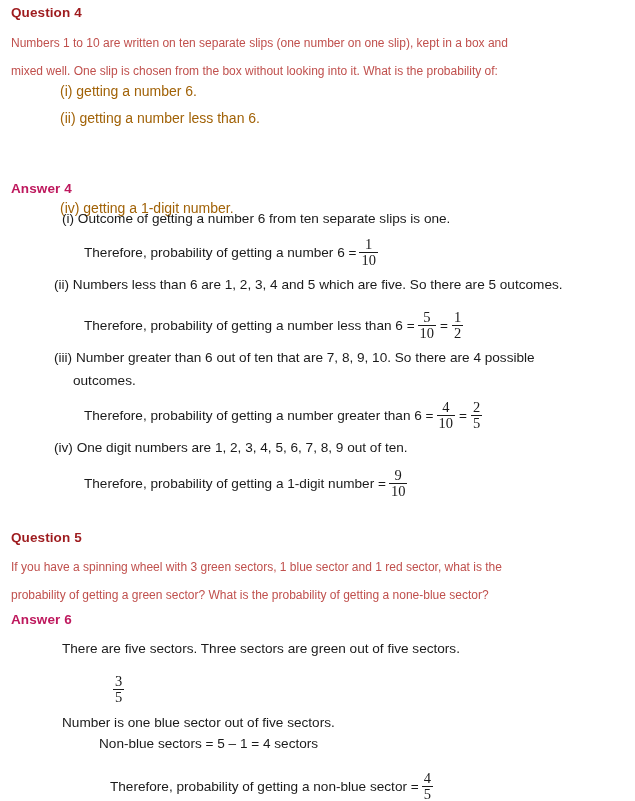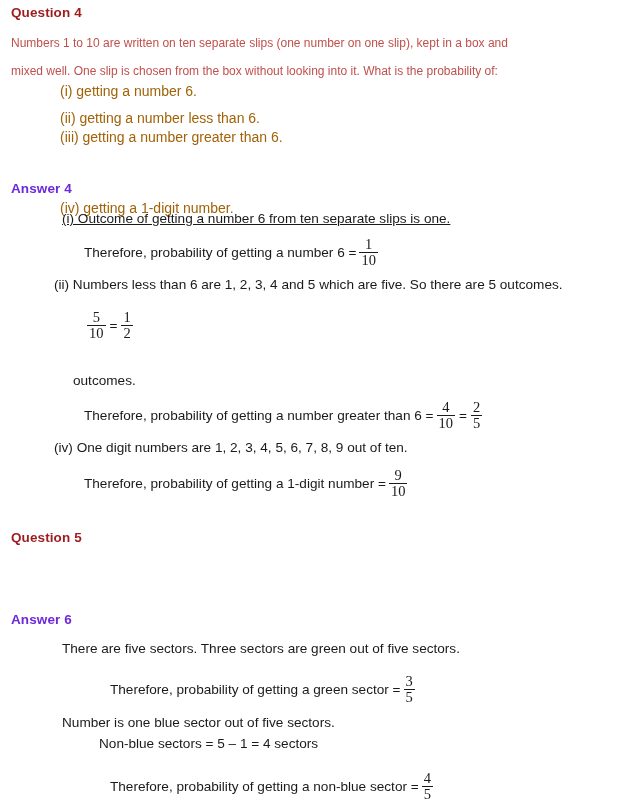--- a/index.html
+++ b/index.html
@@ -29,21 +29,21 @@
     font-weight: bold;
     color: #9e1b1e;
     letter-spacing: 0.1px;
     white-space: nowrap;
   }
   .a-heading {
     position: absolute;
     left: 11px;
     font-size: 13.5px;
     font-weight: bold;
-    color: #6d28d9;
+    color: #be185d;
     letter-spacing: 0.1px;
     white-space: nowrap;
   }
 
   
   .q-body {
     position: absolute;
     left: 11px;
     width: 616px;
     font-size: 12px;
@@ -104,58 +104,62 @@
 
   <div class="q-heading" style="top:5px;">Question 4</div>
 
   <div class="q-body" style="top:29px;">
     <span>Numbers 1 to 10 are written on ten separate slips (one number on one slip), kept in a box and</span><br>
     <span>mixed well. One slip is chosen from the box without looking into it. What is the probability of:</span>
   </div>
 
   <div class="q-list-item" style="top:83px;">(i) getting a number 6.</div>
   <div class="q-list-item" style="top:110px;">(ii) getting a number less than 6.</div>
-  <div class="q-list-item" style="top:129px;">(iii) getting a number greater than 6.</div>
   <div class="q-list-item" style="top:153px;margin-top:47px;">(iv) getting a 1-digit number.</div>
 
   <div class="a-heading" style="top:181px;">Answer 4</div>
 
-  <div class="a-line" style="left:62px; top:211px;text-decoration:underline;">(i)  Outcome of getting a number 6 from ten separate slips is one.</div>
+  <div class="a-line" style="left:62px; top:211px;">(i)  Outcome of getting a number 6 from ten separate slips is one.</div>
 
   <div class="a-line" style="left:84px; top:237px;">
     <span class="inline-math">Therefore, probability of getting a number 6 =</span><span class="frac"><span class="num">1</span><span class="den">10</span></span>
   </div>
 
   <div class="a-line" style="left:54px; top:277px;">(ii) Numbers less than 6 are 1, 2, 3, 4 and 5 which are five. So there are 5 outcomes.</div>
 
   <div class="a-line" style="left:84px; top:310px;">
-    <span class="frac"><span class="num">5</span><span class="den">10</span></span><span class="eqs">=</span><span class="frac"><span class="num">1</span><span class="den">2</span></span>
+    <span class="inline-math">Therefore, probability of getting a number less than 6 =</span><span class="frac"><span class="num">5</span><span class="den">10</span></span><span class="eqs">=</span><span class="frac"><span class="num">1</span><span class="den">2</span></span>
   </div>
 
+  <div class="a-line" style="left:54px; top:350px;">(iii) Number greater than 6 out of ten that are 7, 8, 9, 10. So there are 4 possible</div>
   <div class="a-line" style="left:73px; top:373px;">outcomes.</div>
 
   <div class="a-line" style="left:84px; top:400px;">
     <span class="inline-math">Therefore, probability of getting a number greater than 6 =</span><span class="frac"><span class="num">4</span><span class="den">10</span></span><span class="eqs">=</span><span class="frac"><span class="num">2</span><span class="den">5</span></span>
   </div>
 
   <div class="a-line" style="left:54px; top:440px;">(iv) One digit numbers are 1, 2, 3, 4, 5, 6, 7, 8, 9 out of ten.</div>
 
   <div class="a-line" style="left:84px; top:468px;">
     <span class="inline-math">Therefore, probability of getting a 1-digit number =</span><span class="frac"><span class="num">9</span><span class="den">10</span></span>
   </div>
 
   <div class="q-heading" style="top:530px;">Question 5</div>
 
+  <div class="q-body" style="top:553px;">
+    <span>If you have a spinning wheel with 3 green sectors, 1 blue sector and 1 red sector, what is the</span><br>
+    <span>probability of getting a green sector? What is the probability of getting a none-blue sector?</span>
+  </div>
 
   <div class="a-heading" style="top:612px;">Answer 6</div>
 
   <div class="a-line" style="left:62px; top:641px;">There are five sectors. Three sectors are green out of five sectors.</div>
 
   <div class="a-line" style="left:110px; top:674px;">
-    <span class="inline-math">Therefore, probability of getting a green sector =</span><span class="frac"><span class="num">3</span><span class="den">5</span></span>
+    <span class="frac"><span class="num">3</span><span class="den">5</span></span>
   </div>
 
   <div class="a-line" style="left:62px; top:715px;">Number is one blue sector out of five sectors.</div>
 
   <div class="a-line" style="left:99px; top:736px;">Non-blue sectors = 5 – 1 = 4 sectors</div>
 
   <div class="a-line" style="left:110px; top:771px;">
     <span class="inline-math">Therefore, probability of getting a non-blue sector =</span><span class="frac"><span class="num">4</span><span class="den">5</span></span>
   </div>
 

